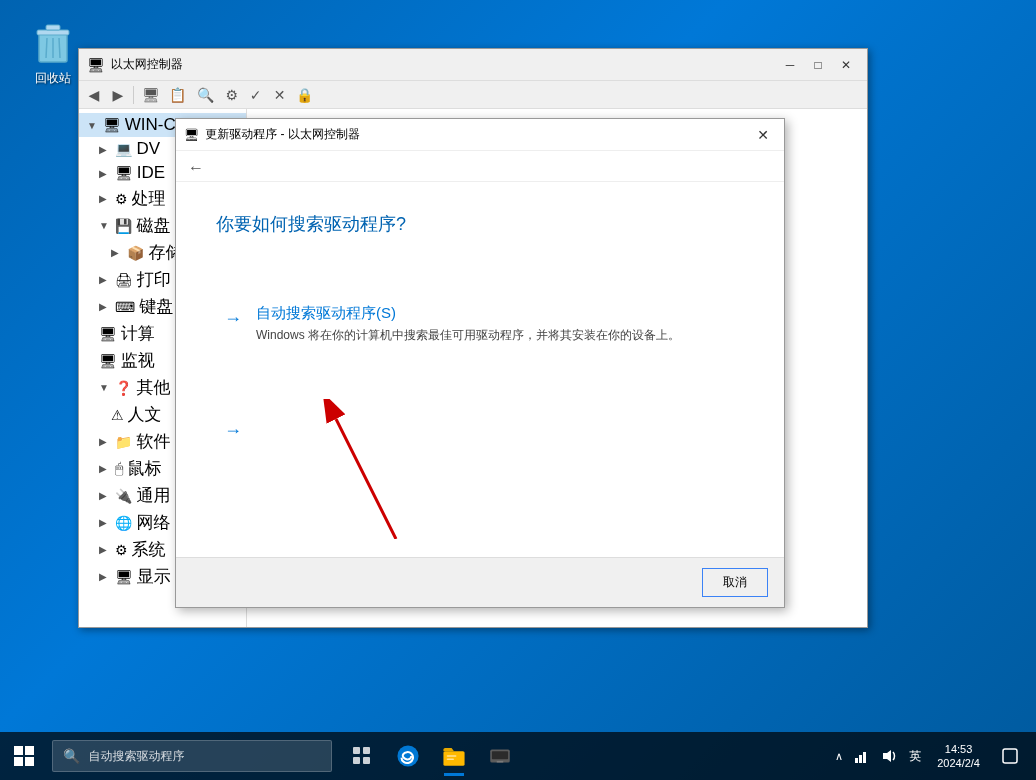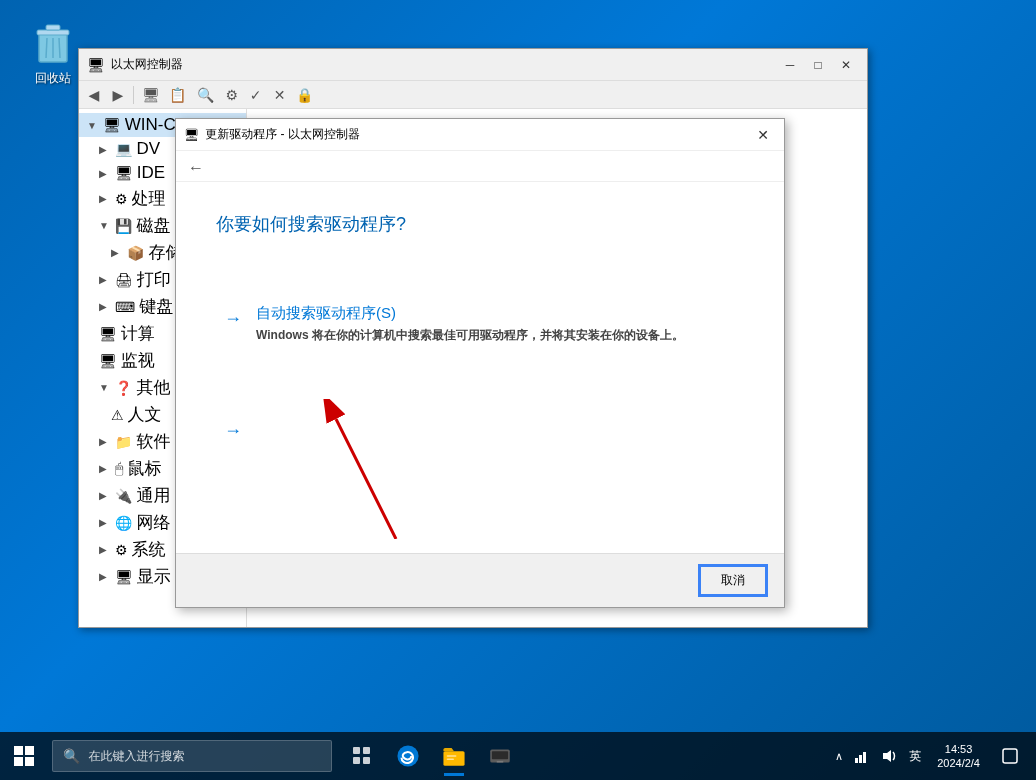--- a/index.html
+++ b/index.html
@@ -260,36 +260,35 @@
     .driver-option .option-text h3 {
       font-size: 15px;
       font-weight: 400;
       color: #0078d7;
       margin-bottom: 4px;
     }
     .driver-option .option-text p {
       font-size: 12px;
       color: #444;
       line-height: 1.4;
-      font-weight: bold;
     }
 
     
     .dialog-footer {
       padding: 10px 16px;
       background: #f0f0f0;
       border-top: 1px solid #ddd;
       display: flex;
       justify-content: flex-end;
       align-items: center;
     }
     .cancel-btn {
       padding: 5px 20px;
       background: #f0f0f0;
-      border: 3px solid #3b82f6;
+      border: 1px solid #3b82f6;
       cursor: pointer;
       font-size: 12px;
       color: #000;
     }
 
     
     .taskbar {
       position: absolute;
       bottom: 0;
       left: 0;
@@ -597,21 +596,21 @@
       <svg width="24" height="24" viewBox="0 0 24 24">
         <rect x="2" y="2" width="9" height="9" fill="white"></rect>
         <rect x="13" y="2" width="9" height="9" fill="white"></rect>
         <rect x="2" y="13" width="9" height="9" fill="white"></rect>
         <rect x="13" y="13" width="9" height="9" fill="white"></rect>
       </svg>
     </div>
 
     <div class="taskbar-search">
       <span class="search-icon">🔍</span>
-      <span class="search-text">在此键入进行搜索</span>
+      <span class="search-text">自动搜索驱动程序</span>
     </div>
 
     <div class="taskbar-apps">
 
       <div class="taskbar-app">
         <svg width="20" height="20" viewBox="0 0 20 20">
           <rect x="1" y="1" width="7" height="7" rx="1" fill="white" opacity="0.8"></rect>
           <rect x="11" y="1" width="7" height="7" rx="1" fill="white" opacity="0.8"></rect>
           <rect x="1" y="11" width="7" height="7" rx="1" fill="white" opacity="0.8"></rect>
           <rect x="11" y="11" width="7" height="7" rx="1" fill="white" opacity="0.8"></rect>

